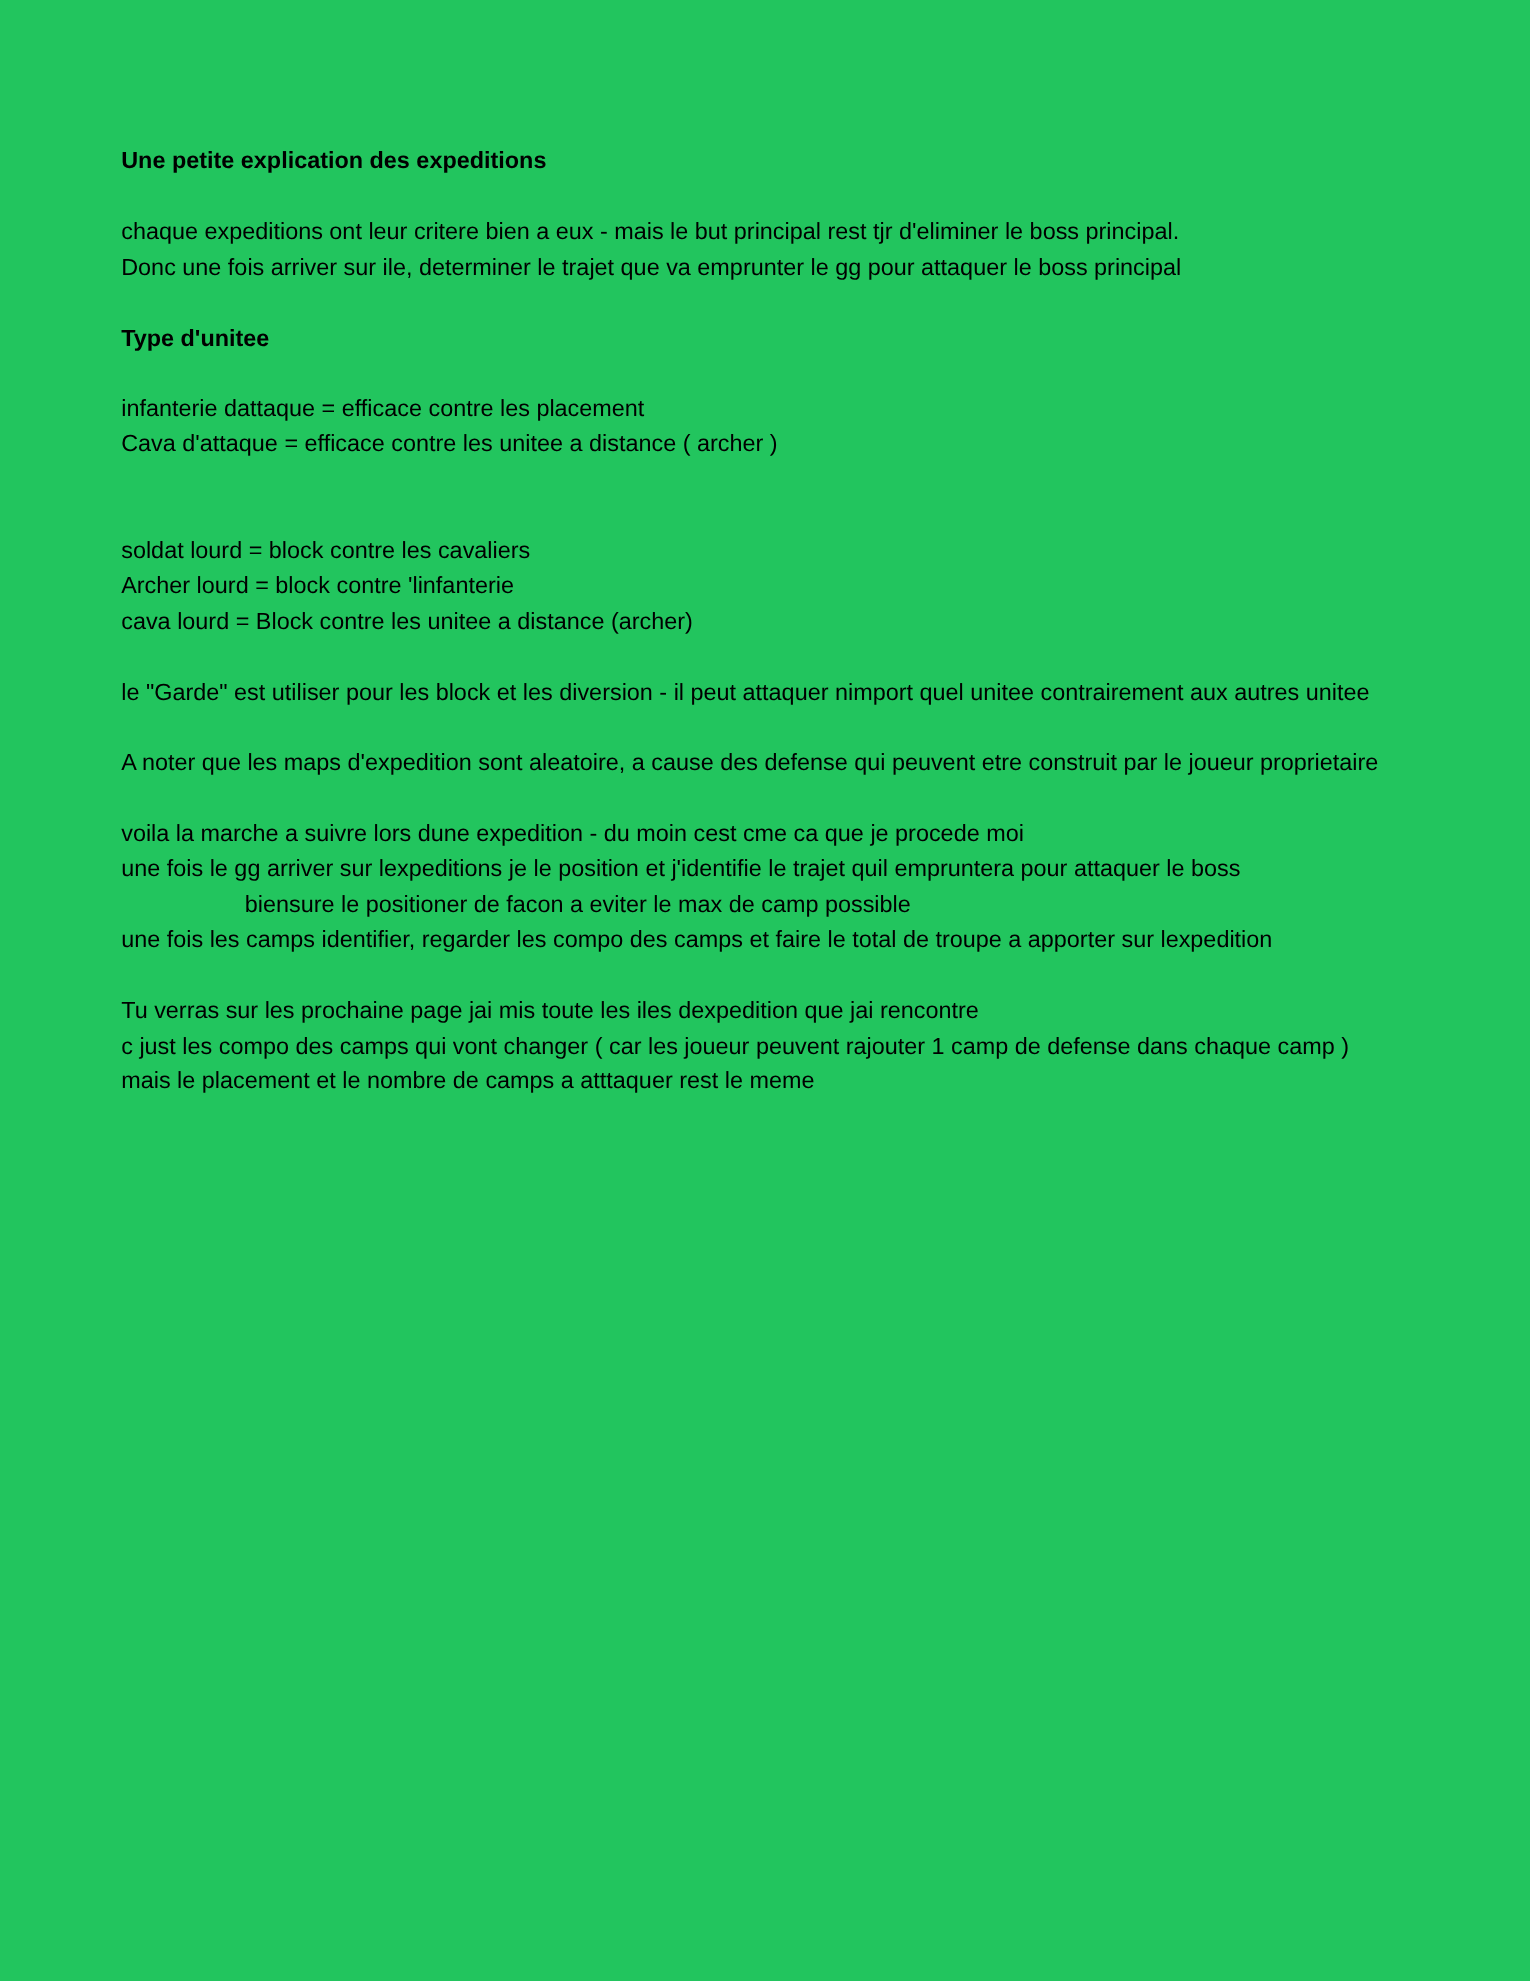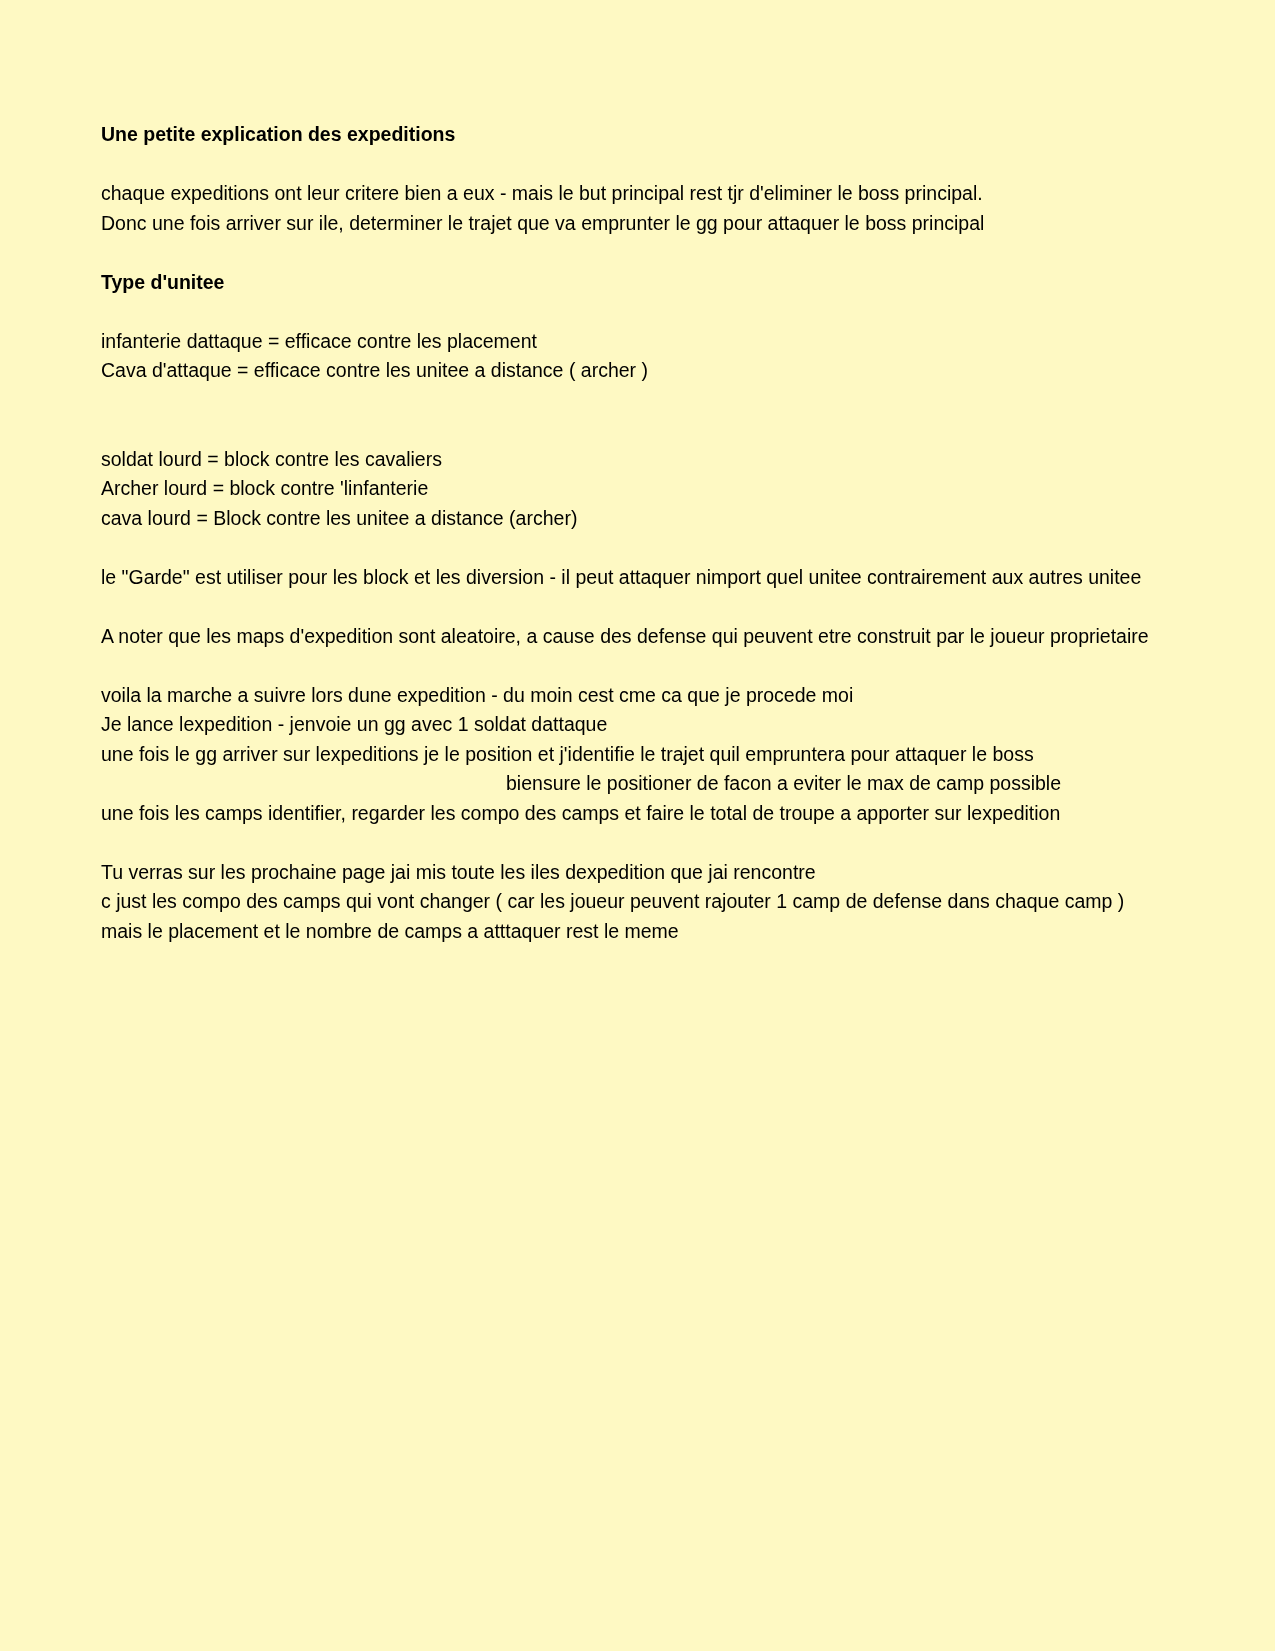--- a/index.html
+++ b/index.html
@@ -9,21 +9,21 @@
     background: #ffffff;
   }
   body {
     font-family: "Liberation Sans", sans-serif;
     color: #000000;
   }
   .page {
     position: relative;
     width: 1275px;
     height: 1651px;
-    background: #fef9c3;
+    background: #22c55e;
     overflow: hidden;
     box-sizing: border-box;
   }
   .doc-body {
     position: absolute;
     left: 101px;
     top: 120px;
     width: 960px;
   }
   .para {
@@ -44,21 +44,20 @@
     font-weight: bold;
     font-size: 19.5px;
     line-height: 29.5px;
   }
   .spacer {
     display: block;
     height: 29.5px;
   }
   .indent {
     padding-left: 103px;
-    text-align: right;
   }
   .clip-wrap {
     position: absolute;
     left: 0;
     top: 0;
     width: 1275px;
     height: 1651px;
     overflow: hidden;
   }
 </style>
@@ -96,21 +95,20 @@
         <div class="para">
           <span class="line">le "Garde" est utiliser pour les block et les diversion - il peut attaquer nimport quel unitee contrairement aux autres unitee</span>
         </div>
         <div class="spacer"></div>
         <div class="para">
           <span class="line">A noter que les maps d'expedition sont aleatoire, a cause des defense qui peuvent etre construit par le joueur proprietaire</span>
         </div>
         <div class="spacer"></div>
         <div class="para">
           <span class="line">voila la marche a suivre lors dune expedition - du moin cest cme ca que je procede moi</span>
-          <span class="line">Je lance lexpedition - jenvoie un gg avec 1 soldat dattaque</span>
           <span class="line">une fois le gg arriver sur lexpeditions je le position et j'identifie le trajet quil empruntera pour attaquer le boss</span>
         </div>
         <div class="para">
           <span class="line indent">biensure le positioner de facon a eviter le max de camp possible</span>
         </div>
         <div class="para">
           <span class="line">une fois les camps identifier, regarder les compo des camps et faire le total de troupe a apporter sur lexpedition</span>
         </div>
         <div class="spacer"></div>
         <div class="para">

